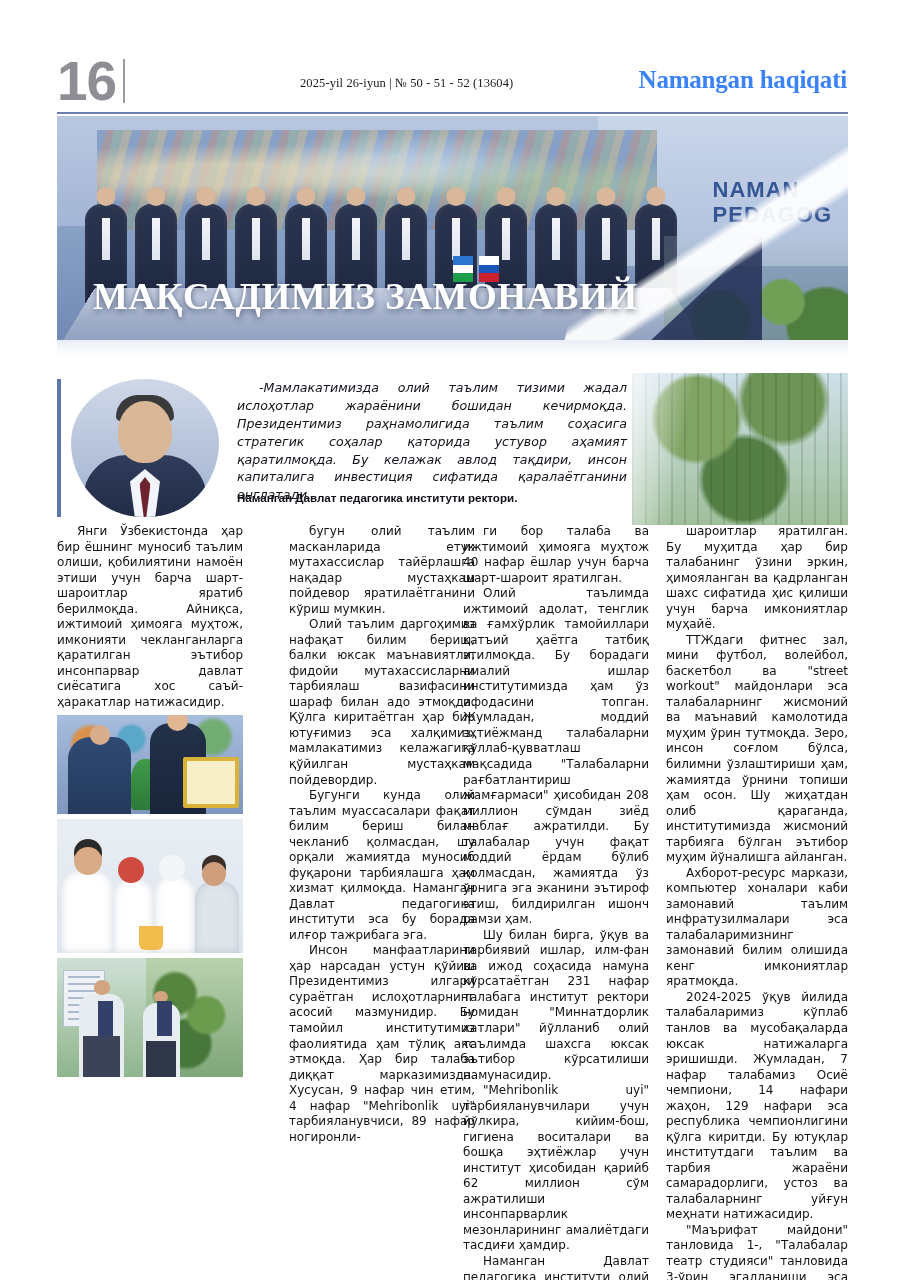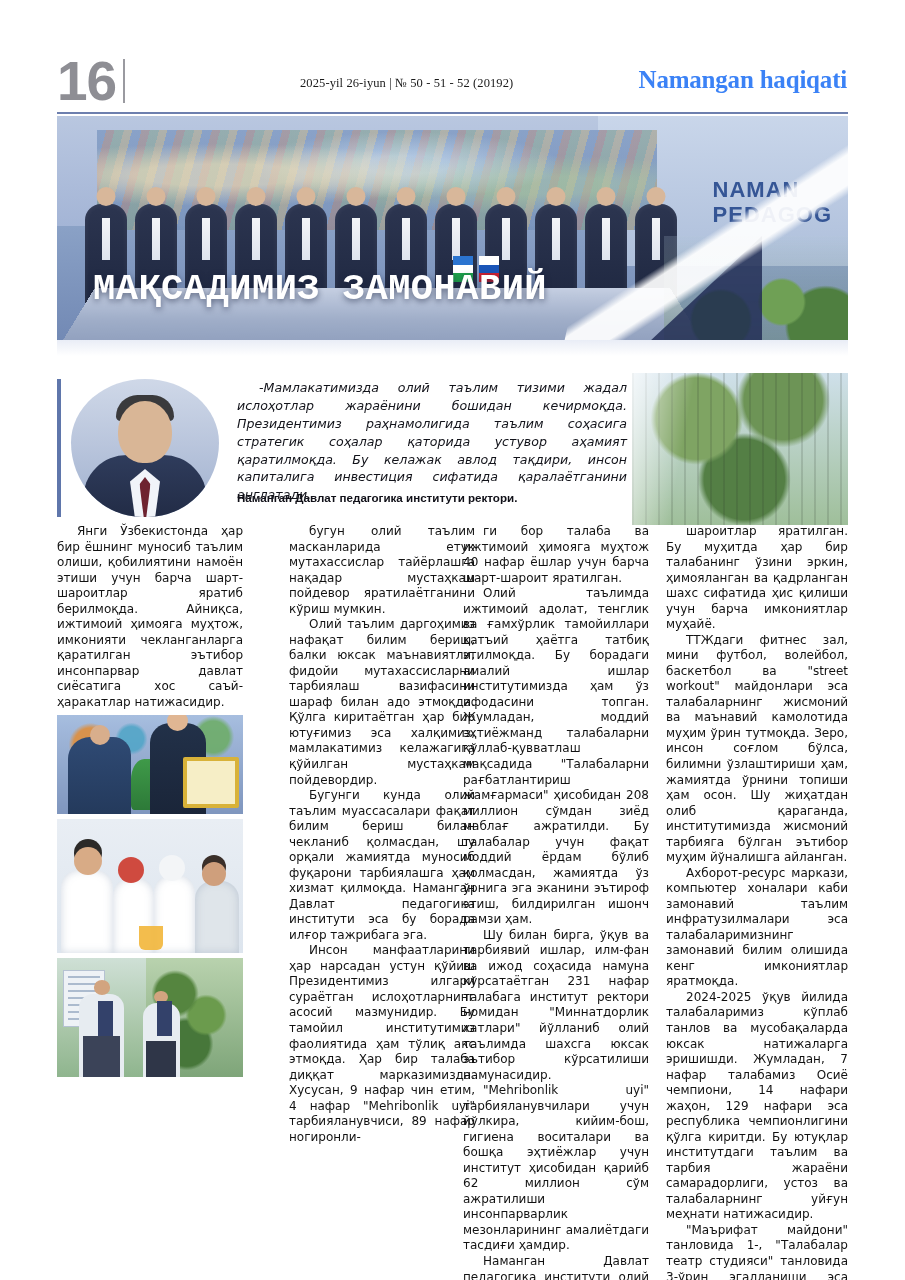--- a/index.html
+++ b/index.html
@@ -184,27 +184,27 @@
     pointer-events:none;
   }
   .hero-title-bar{
     position:absolute;
     left:0; right:0; bottom:30px;
     height:54px;
   }
   .hero-title{
     position:absolute;
     left: 36px;
-    bottom: 16px;
+    bottom: 8px;
     font-size: 37px;
     font-weight: bold;
     color: #ffffff;
     letter-spacing: .5px;
     text-shadow: 0 2px 6px rgba(20,30,60,.6);
-    font-family: Liberation Mono, monospace;
+    font-family: Liberation Serif, serif;
     white-space: nowrap;
   }
   .hero-bottom-band{
     position:absolute;
     left:0; right:0; bottom:0; height: 16px;
     background: linear-gradient(180deg,#e9edf6,#ffffff);
   }
   .hero-diag{
     position:absolute;
     right: 86px; bottom: -2px;
@@ -458,21 +458,21 @@
   }
 </style>
 </head>
 <body>
 
 <div class="page">
 
   <div class="masthead">
     <div class="folio">16</div>
     <div class="folio-rule"></div>
-    <div class="issue-line">2025-yil 26-iyun | № 50 - 51 - 52 (20192)</div>
+    <div class="issue-line">2025-yil 26-iyun | № 50 - 51 - 52 (13604)</div>
     <div class="paper-name">Namangan haqiqati</div>
   </div>
   <div class="head-rule"></div>
 
   <div class="hero">
     <div class="hero-sky"></div>
     <div class="hero-wall"></div>
     <div class="hero-mural"></div>
     <div class="hero-bldgtext">
       <div>NAMAN</div>

